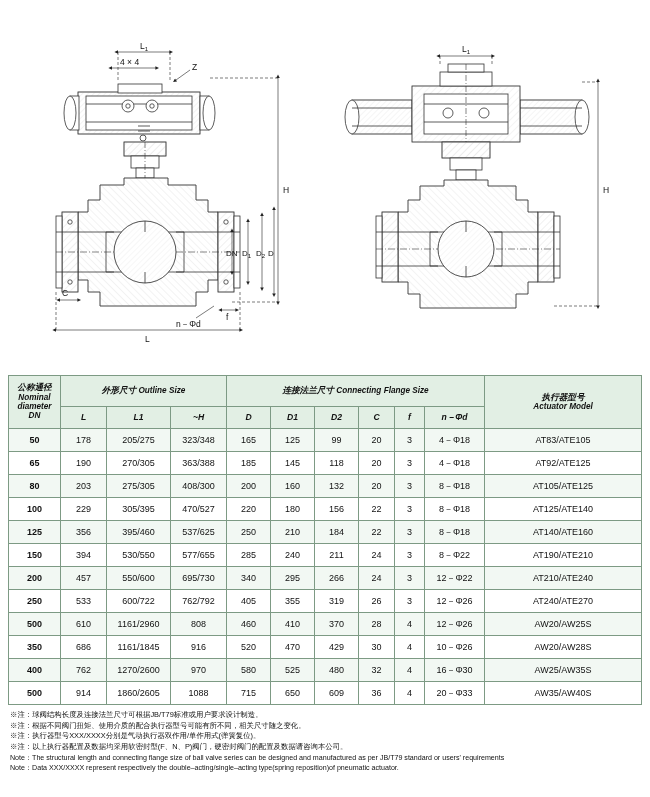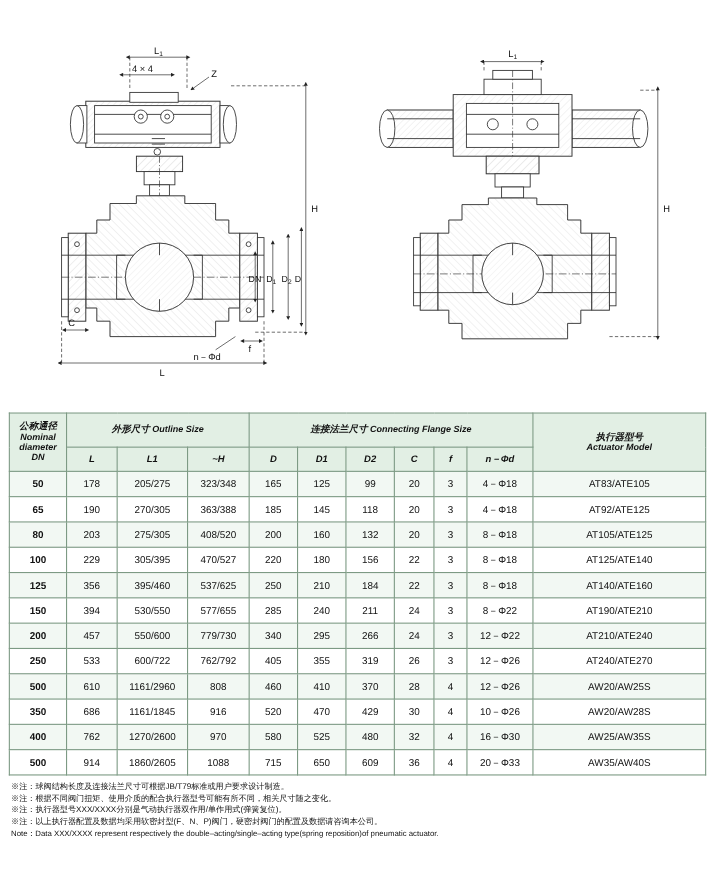--- a/index.html
+++ b/index.html
@@ -372,21 +372,21 @@
         <td>118</td>
         <td>20</td>
         <td>3</td>
         <td>4－Φ18</td>
         <td>AT92/ATE125</td>
       </tr>
       <tr>
         <td class="dn">80</td>
         <td>203</td>
         <td>275/305</td>
-        <td>408/520</td>
+        <td>408/300</td>
         <td>200</td>
         <td>160</td>
         <td>132</td>
         <td>20</td>
         <td>3</td>
         <td>8－Φ18</td>
         <td>AT105/ATE125</td>
       </tr>
       <tr>
         <td class="dn">100</td>
@@ -424,21 +424,21 @@
         <td>211</td>
         <td>24</td>
         <td>3</td>
         <td>8－Φ22</td>
         <td>AT190/ATE210</td>
       </tr>
       <tr>
         <td class="dn">200</td>
         <td>457</td>
         <td>550/600</td>
-        <td>779/730</td>
+        <td>695/730</td>
         <td>340</td>
         <td>295</td>
         <td>266</td>
         <td>24</td>
         <td>3</td>
         <td>12－Φ22</td>
         <td>AT210/ATE240</td>
       </tr>
       <tr>
         <td class="dn">250</td>
@@ -506,17 +506,18 @@
         <td>AW35/AW40S</td>
       </tr>
     </tbody>
   </table>
 
   <div class="notes">
     <div>※注：球阀结构长度及连接法兰尺寸可根据JB/T79标准或用户要求设计制造。</div>
     <div>※注：根据不同阀门扭矩、使用介质的配合执行器型号可能有所不同，相关尺寸随之变化。</div>
     <div>※注：执行器型号XXX/XXXX分别是气动执行器双作用/单作用式(弹簧复位)。</div>
     <div>※注：以上执行器配置及数据均采用软密封型(F、N、P)阀门，硬密封阀门的配置及数据请咨询本公司。</div>
+    <div class="en-note">Note：The structural length and connecting flange size of ball valve series can be designed and manufactured as per JB/T79 standard or users' requirements</div>
     <div class="en-note">Note：Data XXX/XXXX  represent respectively the double–acting/single–acting type(spring reposition)of pneumatic actuator.</div>
 
   </div>
 
 </div>
 
 </body></html>

